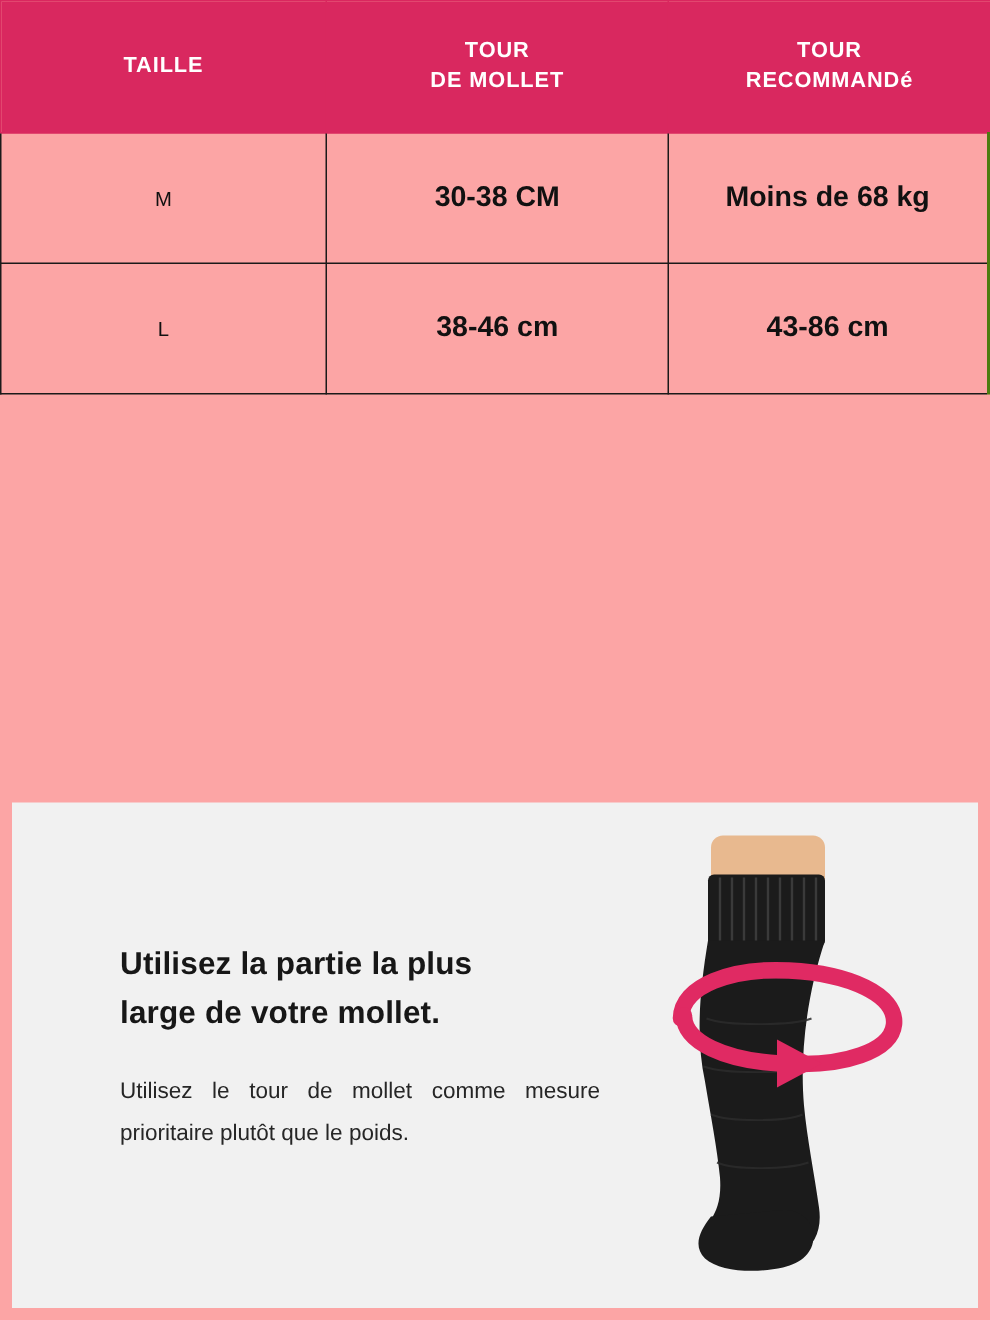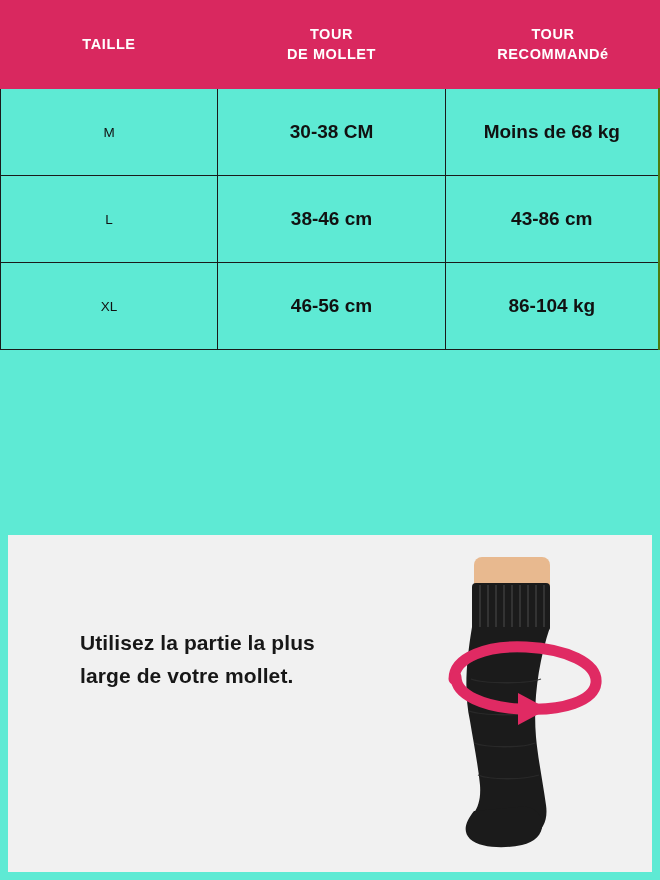--- a/index.html
+++ b/index.html
@@ -9,21 +9,21 @@
     width: 660px;
     height: 880px;
     background: #ffffff;
     font-family: "Liberation Sans", sans-serif;
   }
   .page {
     width: 660px;
     height: 880px;
     position: relative;
     overflow: hidden;
-    background: #5eead4;
+    background: #fca5a5;
   }
 
   
   .size-table {
     width: 660px;
     border-collapse: collapse;
     table-layout: fixed;
   }
   .size-table th {
     background: #d9285f;
@@ -136,35 +136,31 @@
       <tr>
         <td class="col-size">M</td>
         <td class="col-calf">30-38 CM</td>
         <td class="col-weight">Moins de 68 kg</td>
       </tr>
       <tr>
         <td class="col-size">L</td>
         <td class="col-calf">38-46 cm</td>
         <td class="col-weight">43-86 cm</td>
       </tr>
-      <tr>
-        <td class="col-size">XL</td>
-        <td class="col-calf">46-56 cm</td>
-        <td class="col-weight">86-104 kg</td>
-      </tr>
     </tbody>
   </table>
 
   <div class="panel">
 
     <div class="panel-text">
       <div class="panel-heading">
         <span>Utilisez la partie la plus</span><br>
         <span>large de votre mollet.</span>
       </div>
+      <p class="panel-body">Utilisez le tour de mollet comme mesure prioritaire plutôt que le poids.</p>
     </div>
 
     <div class="sock-wrap">
       <svg class="sock-svg" width="215" height="300" viewBox="0 0 215 300">
 
         <path d="M56 4 h60 a8 8 0 0 1 8 8 v22 h-76 v-22 a8 8 0 0 1 8 -8 z" fill="#e8b98f"></path>
 
         <rect x="46" y="30" width="78" height="48" rx="4" fill="#1b1b1b"></rect>
         <g stroke="#3a3a3a" stroke-width="1.6">
           <line x1="54" y1="32" x2="54" y2="76"></line>

